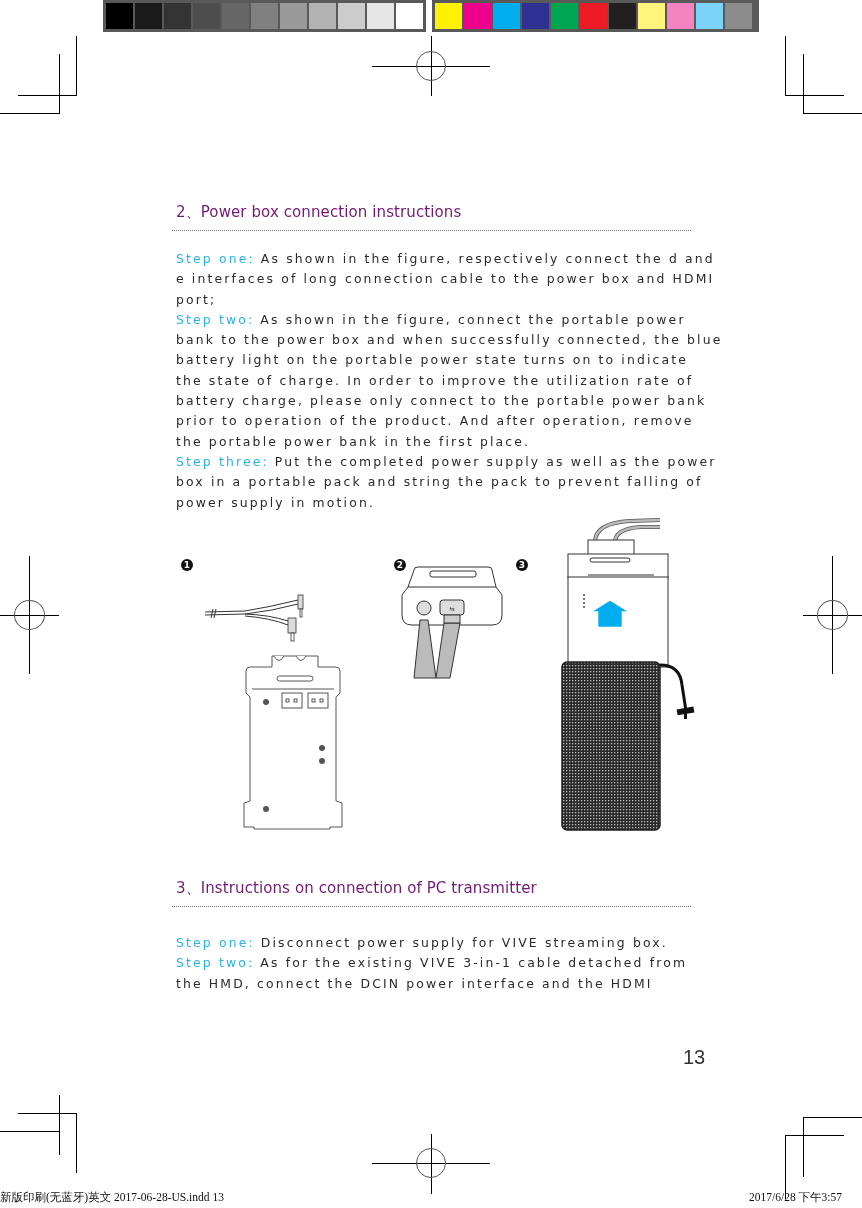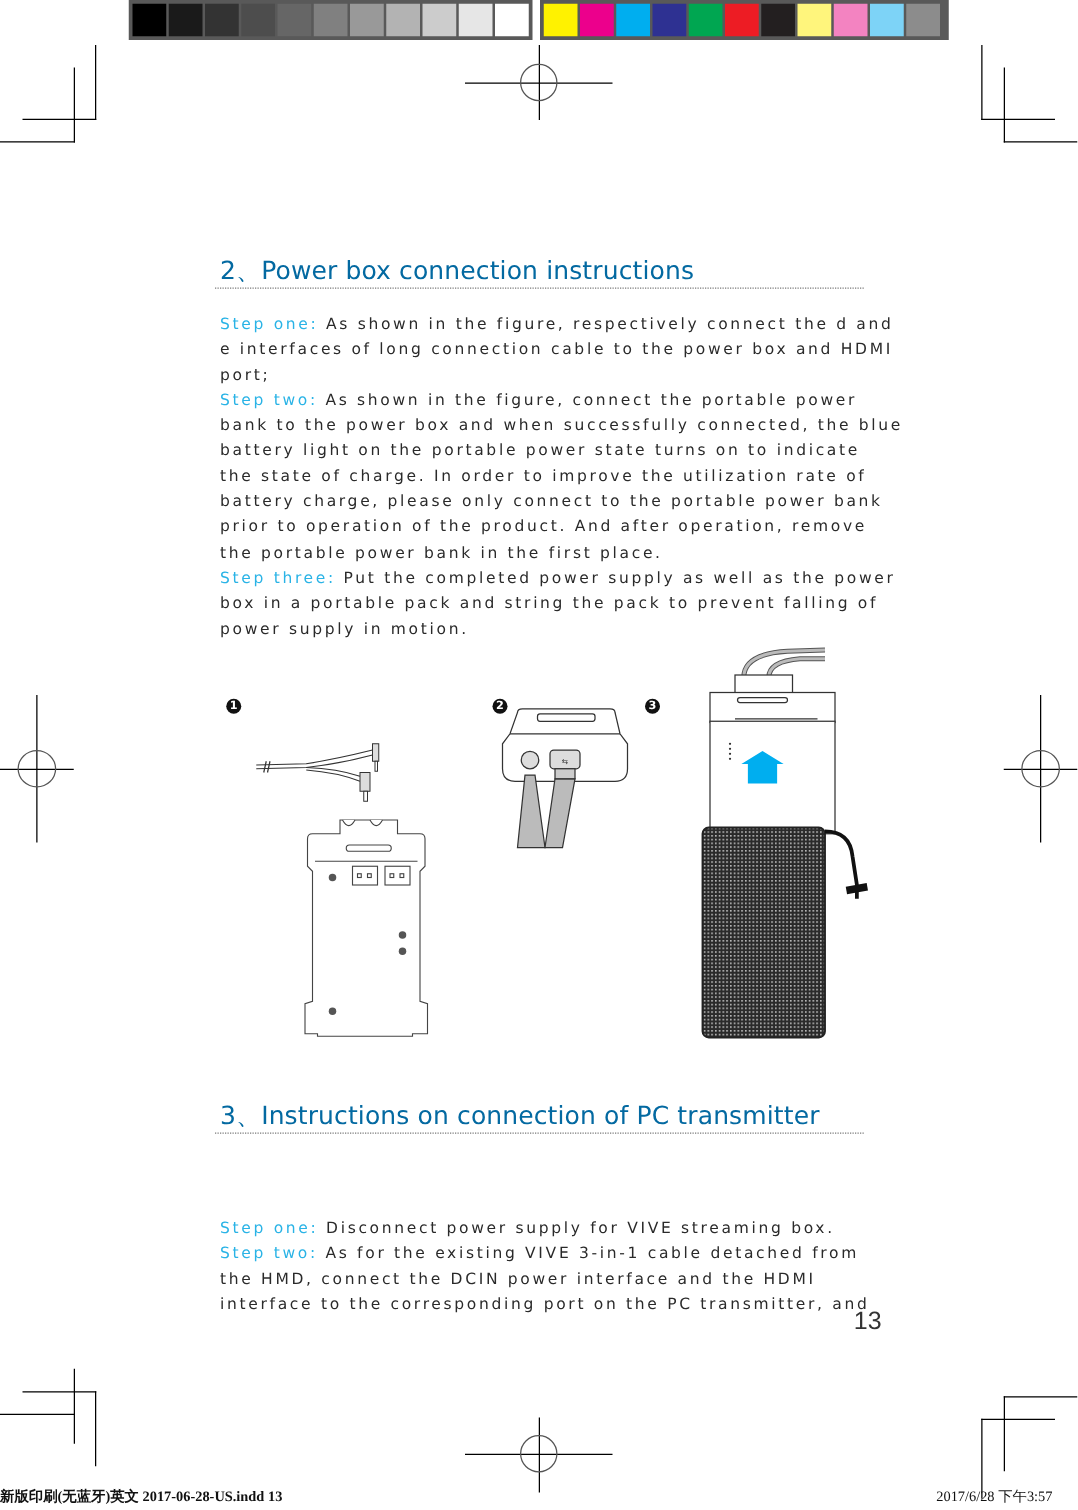--- a/index.html
+++ b/index.html
@@ -10,21 +10,21 @@
     }
     .abs { position: absolute; }
     .line { position: absolute; background: #000; }
     
     .colorbar { position: absolute; top: 0; height: 32px; background: #595959; display: flex; gap: 2px; padding: 2px 3px; box-sizing: border-box; }
     .swatch { width: 27px; height: 26px; margin-top: 1px; }
     
     .reg-circle { position: absolute; border: 1px solid #555; border-radius: 50%; box-sizing: border-box; }
     
     .section-title {
-      position: absolute; left: 176px; font-size: 20px; color: #0369a1;
+      position: absolute; left: 176px; font-size: 15px; color: #701a75;
       letter-spacing: 0.1px; white-space: nowrap;
     }
     .dotted-rule { position: absolute; left: 172px; width: 519px; height: 0; border-top: 1px dotted #7a7a7a; }
     .para {
       position: absolute; left: 176px; width: 520px;
       font-size: 12.4px; line-height: 20.3px; color: #2a2a2a;
       letter-spacing: 2.15px; white-space: nowrap;
     }
     .para .ln { display: block; height: 20.3px; }
     .step-label { color: #29b3e6; }
@@ -212,23 +212,22 @@
   <path d="M52 90 L65 98 L61 98 L61 110 L43 110 L43 98 L39 98 Z" fill="#00aeef" transform="translate(-2,0) scale(1.3) translate(-12,-24)"></path>
   <rect x="2" y="147" width="98" height="168" rx="5" fill="url(#mesh)" stroke="#222" stroke-width="1.5"></rect>
   <path d="M100 150 Q120 150 122 170 L126 196" fill="none" stroke="#111" stroke-width="3"></path>
   <rect x="117" y="193" width="17" height="6" fill="#111" transform="rotate(-10 125 196)"></rect>
   <rect x="124" y="198" width="3" height="6" fill="#111"></rect>
 </svg>
 
 <div class="section-title" style="top:879px;">3、Instructions on connection of PC transmitter</div>
 <div class="dotted-rule" style="top:906px;"></div>
 
-<div class="para" style="top:933px;margin-top:39px;">
+<div class="para" style="top:933px;">
   <span class="ln"><span class="step-label">Step one:</span><span> Disconnect power supply for VIVE streaming box.</span></span>
   <span class="ln"><span class="step-label">Step two:</span><span> As for the existing VIVE 3-in-1 cable detached from</span></span>
   <span class="ln">the HMD, connect the DCIN power interface and the HDMI</span>
-  <span class="ln">interface to the corresponding port on the PC transmitter, and</span>
 </div>
 
 <div class="page-number">13</div>
 
-<div class="slug" style="left:0px;font-weight:bold;">新版印刷(无蓝牙)英文  2017-06-28-US.indd   13</div>
+<div class="slug" style="left:0px;">新版印刷(无蓝牙)英文  2017-06-28-US.indd   13</div>
 <div class="slug" style="left:749px;">2017/6/28   下午3:57</div>
 
 </body></html>

